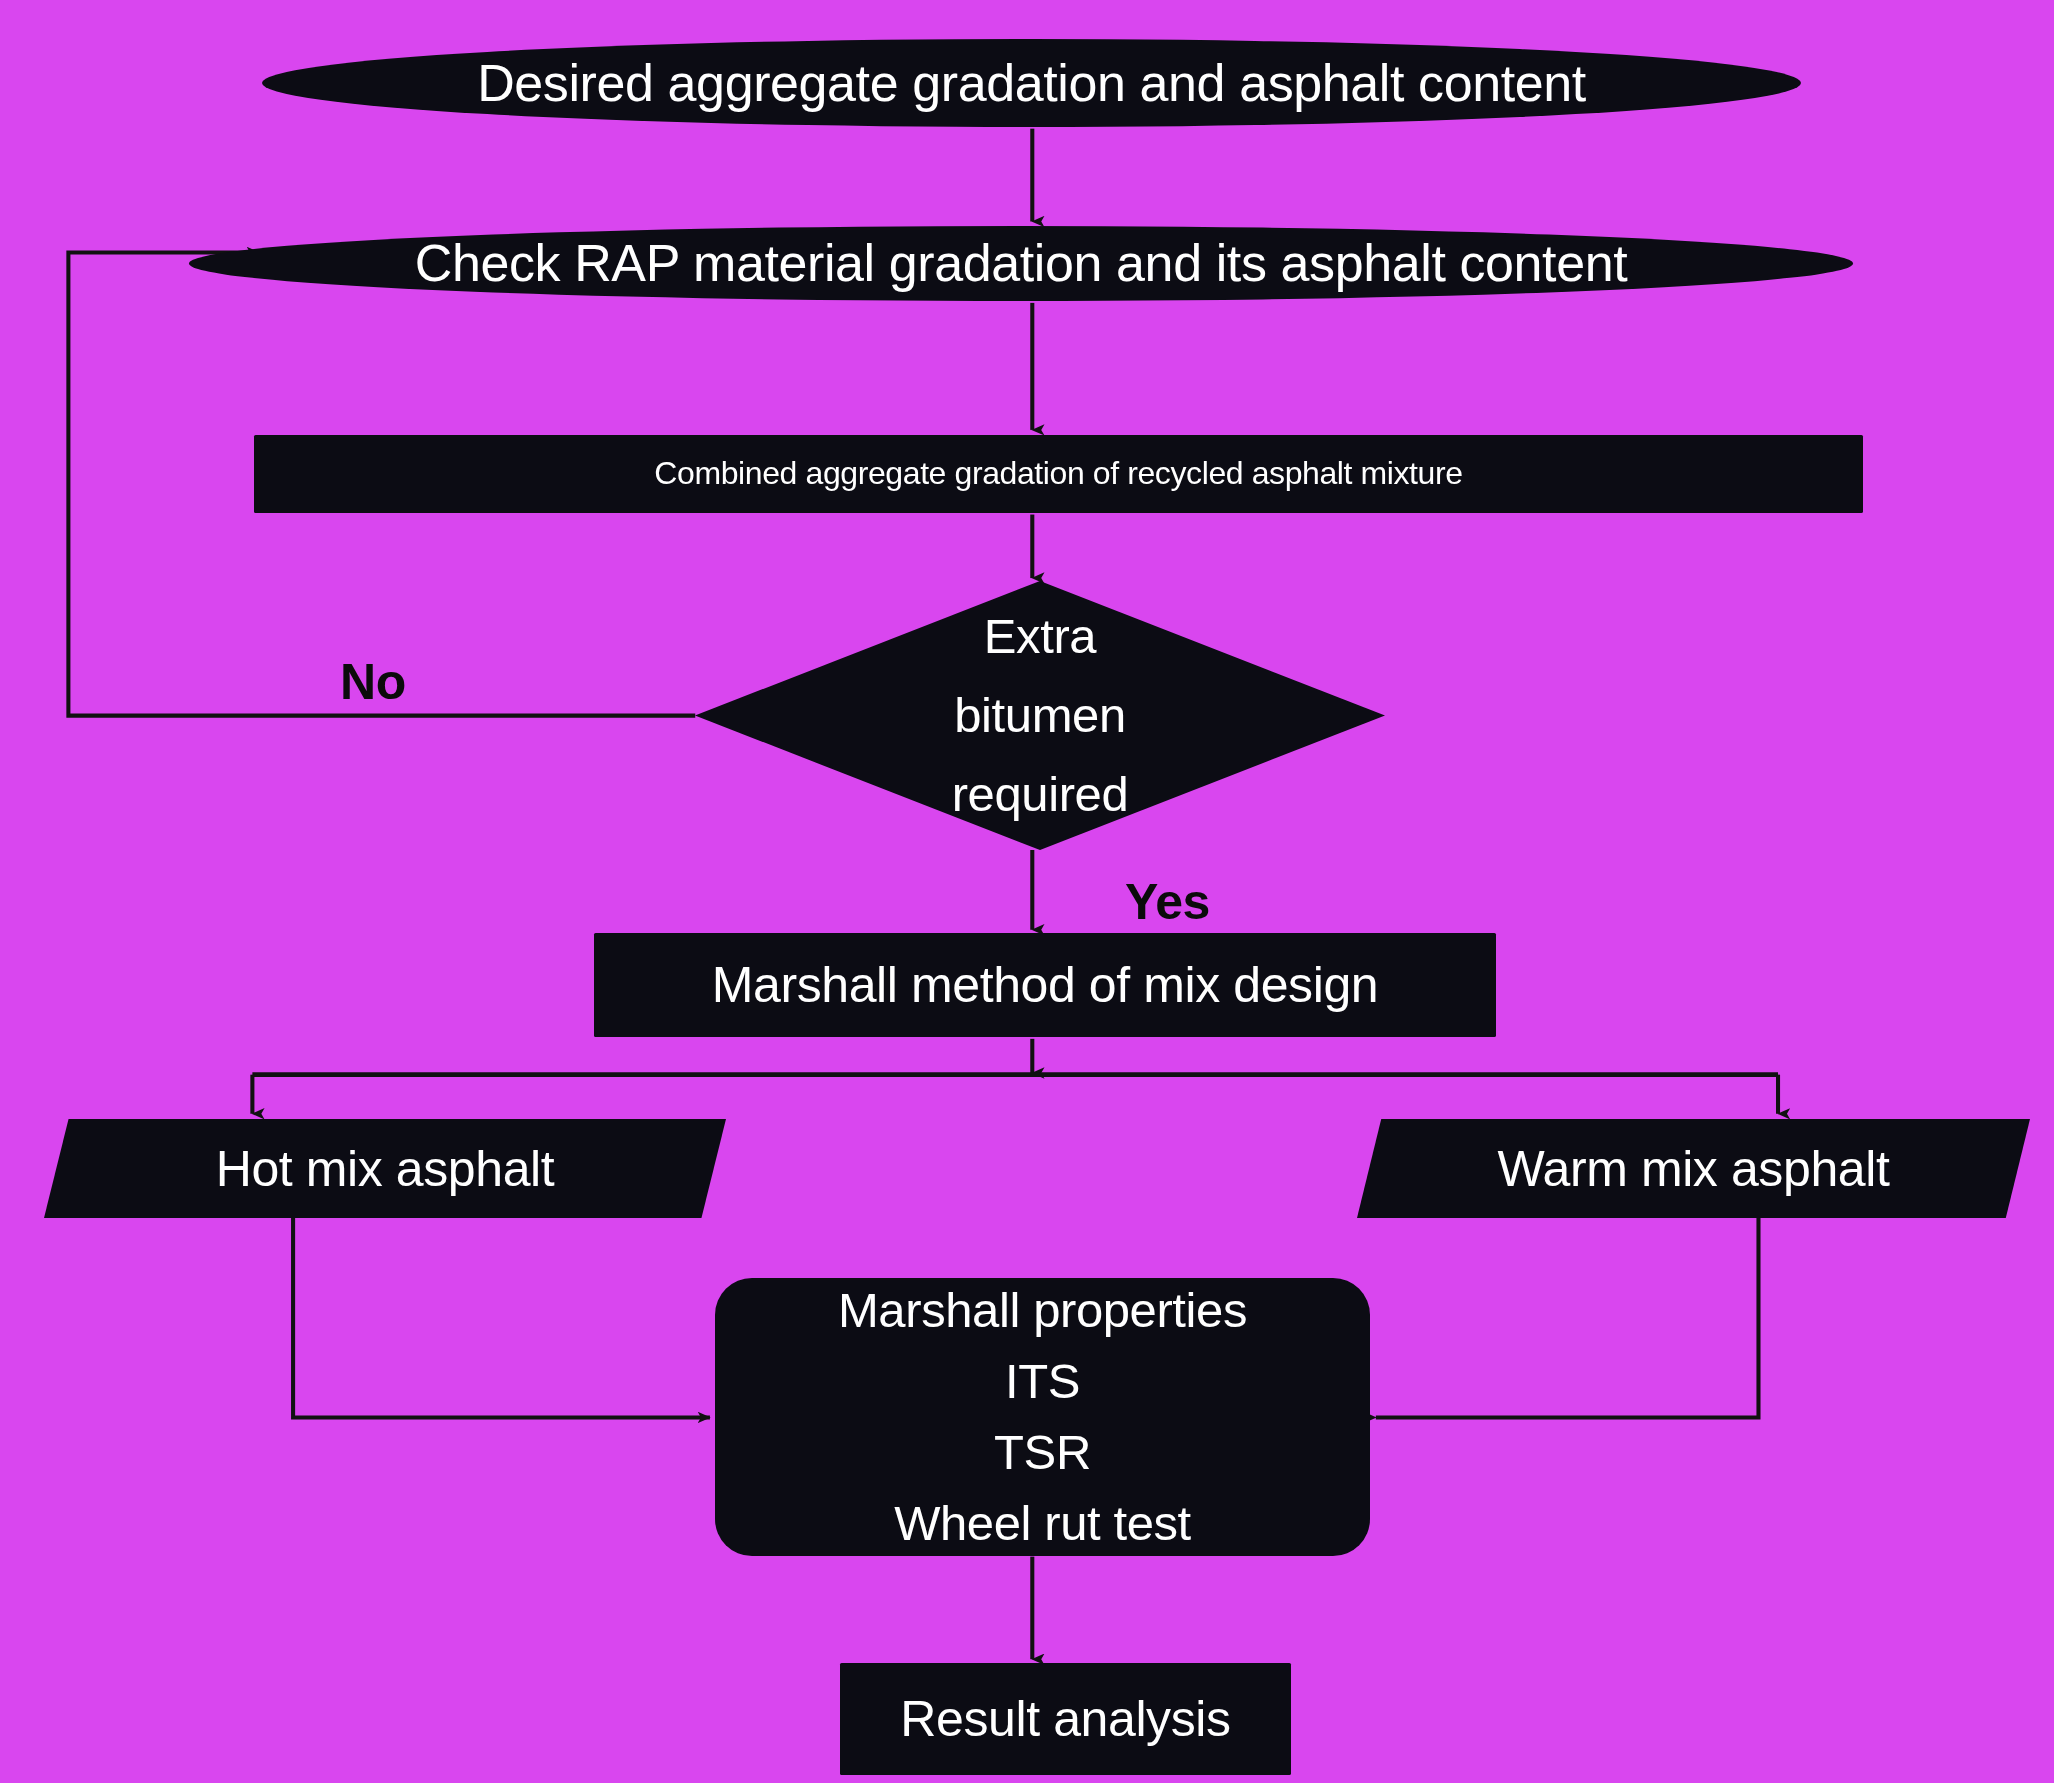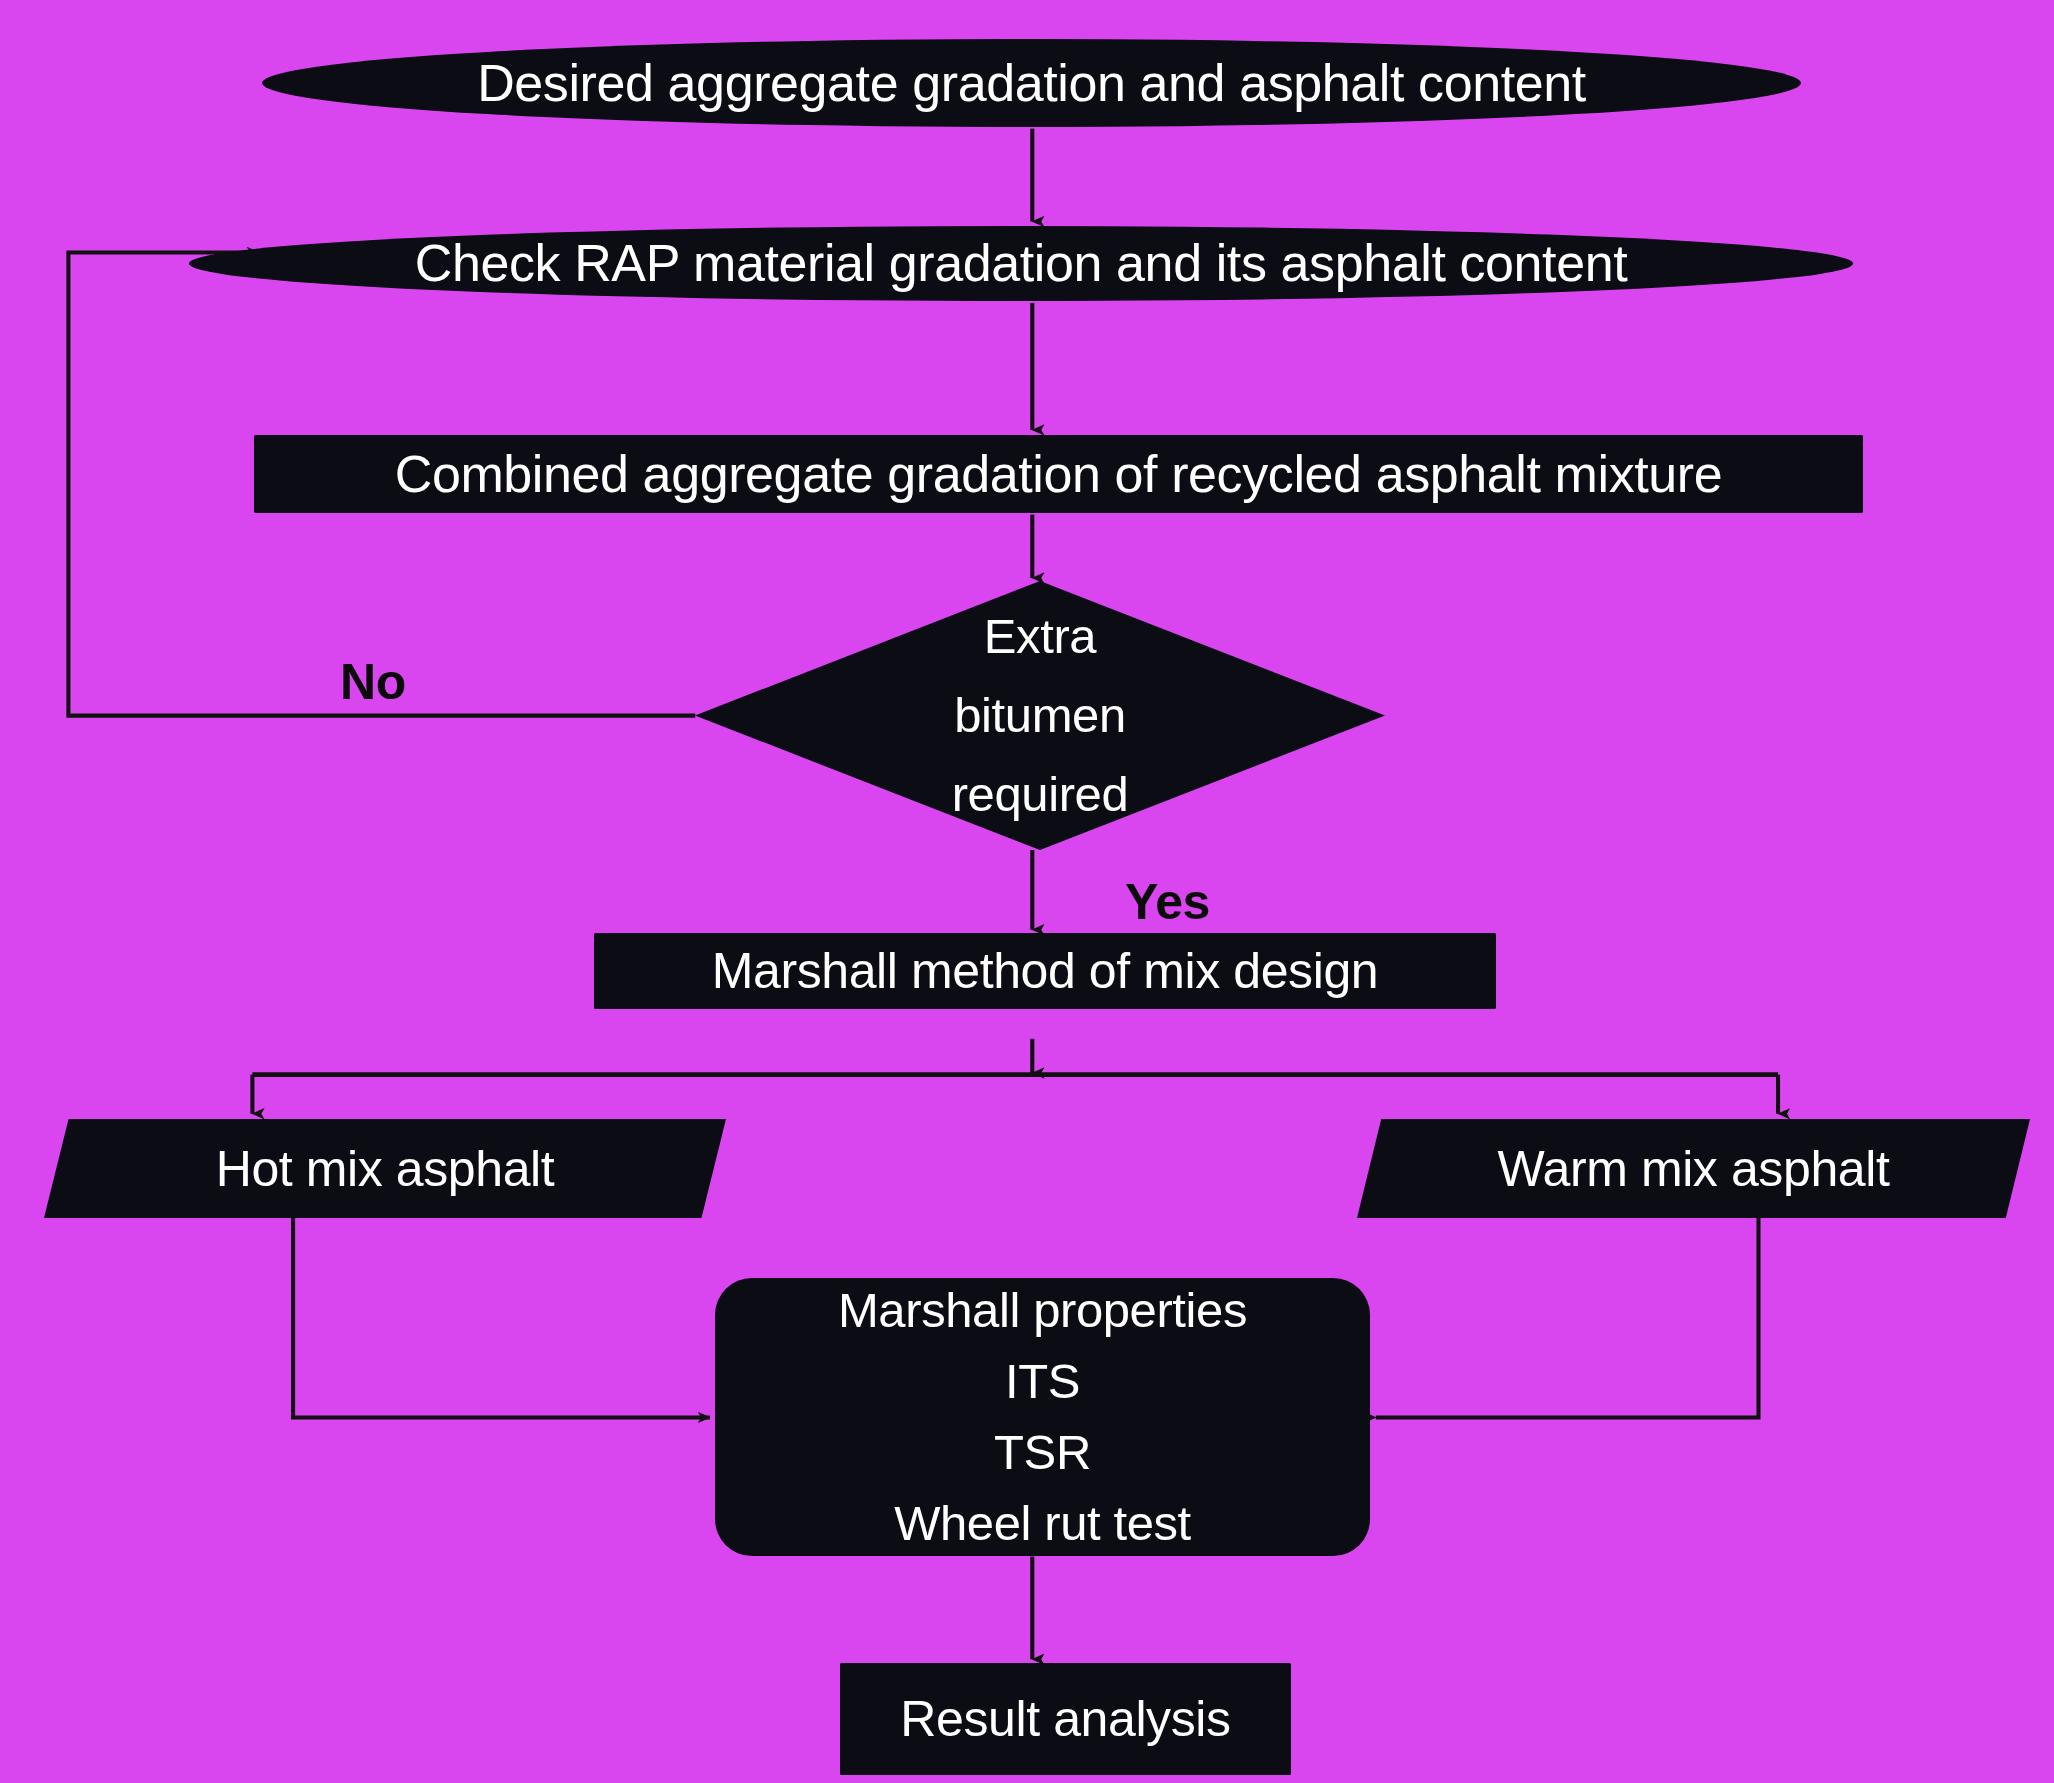--- a/index.html
+++ b/index.html
@@ -98,23 +98,23 @@
     position: absolute;
     color: #0b0b0b;
     font-weight: bold;
     letter-spacing: -0.4px;
     white-space: nowrap;
   }
 
   
   #n-desired     { left: 262px;  top: 39px;   width: 1539px; height: 88px; font-size: 52px; }
   #n-checkrap    { left: 189px;  top: 226px;  width: 1664px; height: 75px;  font-size: 52px; }
-  #n-combined    { left: 254px;  top: 435px;  width: 1609px; height: 78px;  font-size: 52px; justify-content: center; }
+  #n-combined    { left: 254px;  top: 435px;  width: 1609px; height: 78px;  font-size: 32px; justify-content: center; }
   #n-diamond     { left: 695px;  top: 581px;  width: 690px;  height: 269px; font-size: 49px; }
-  #n-marshall-m  { left: 594px;  top: 933px; width: 902px; height: 76px; font-size: 50px; }
+  #n-marshall-m  { left: 594px;  top: 933px; width: 902px; height: 104px; font-size: 50px; }
   #n-hma         { left: 44px;   top: 1119px; width: 682px;  height: 99px; font-size: 50px; }
   #n-wma         { left: 1357px; top: 1119px; width: 673px;  height: 99px; font-size: 50px; }
   #n-props       { left: 715px;  top: 1278px; width: 655px;  height: 278px; font-size: 49px; }
   #n-result      { left: 840px; top: 1663px; width: 451px;  height: 112px; font-size: 50px; }
 
   #lbl-no        { left: 340px;  top: 653px;  font-size: 50px; }
   #lbl-yes       { left: 1125px; top: 835px; font-size: 50px; margin-top: 38px; }
 </style>
 </head>
 <body>

